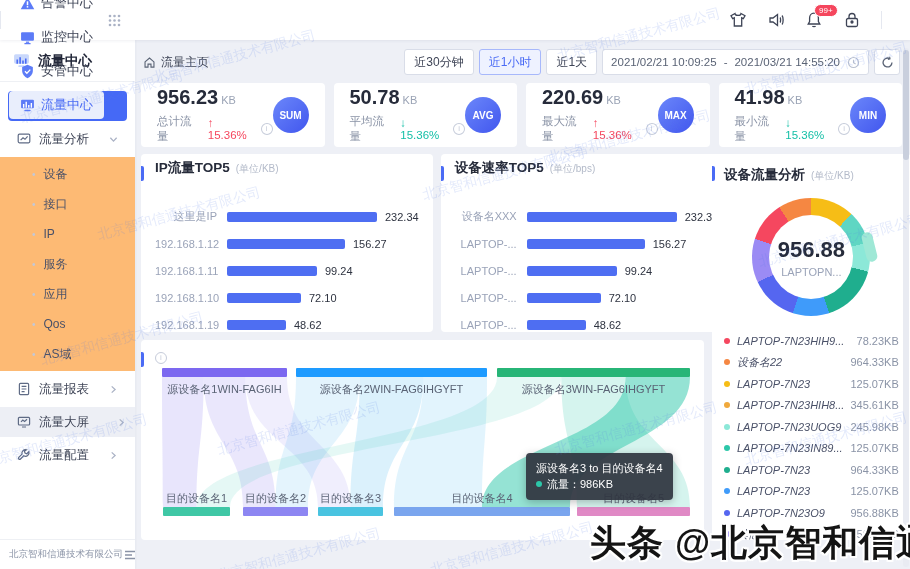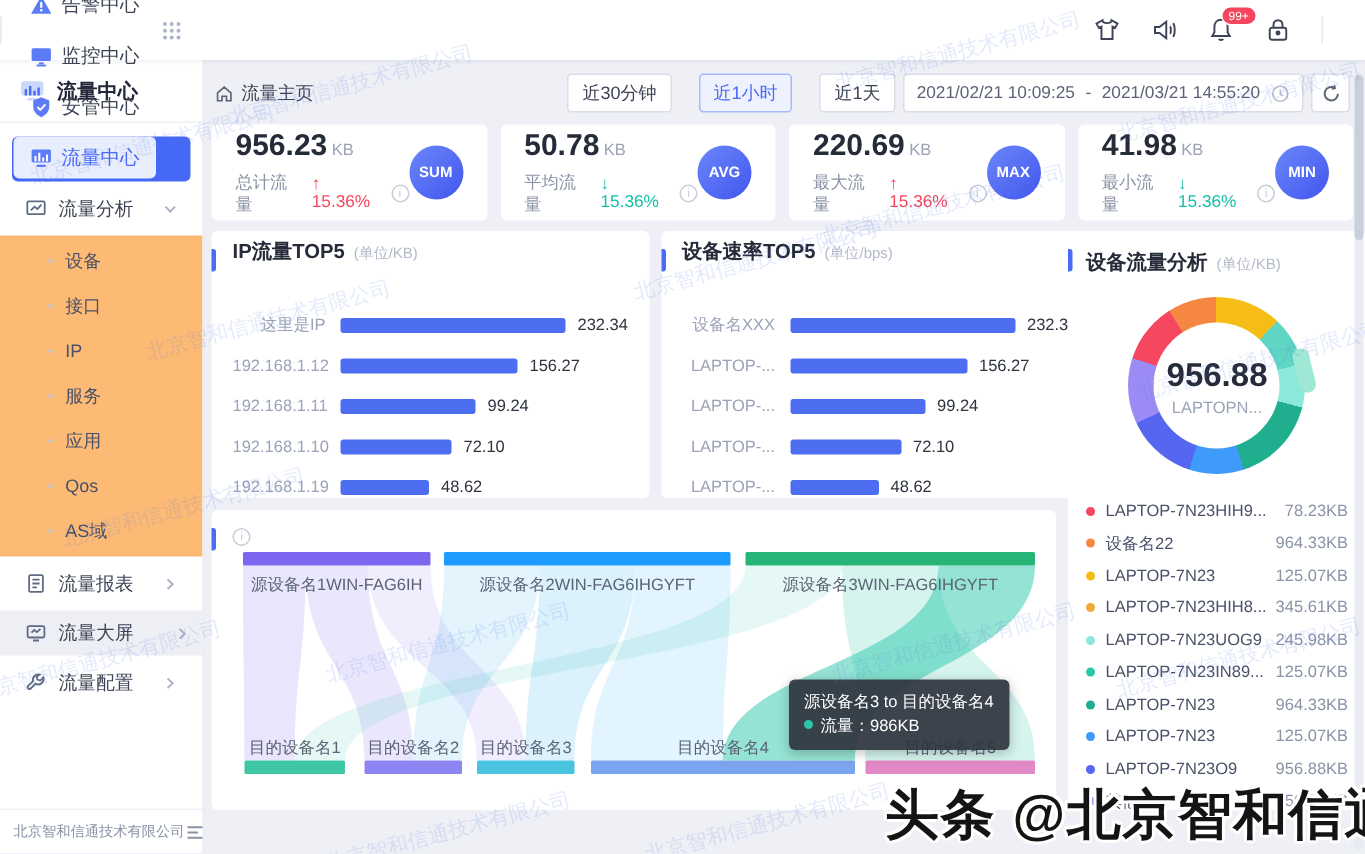--- a/index.html
+++ b/index.html
@@ -85,21 +85,21 @@
   .side-panel { flex:1; height:386px; padding:12px 12px; }
   .donut-wrap { display:flex; justify-content:center; margin-top:14px; position:relative; }
   .donut { width:118px; height:118px; border-radius:50%; position:relative; }
   .donut-pop { position:absolute; right:-5px; top:34px; width:11px; height:30px; border-radius:6px; background:#9fe8d6; transform:rotate(-14deg); }
   .donut-hole { position:absolute; left:17px; top:17px; width:84px; height:84px; background:#fff; border-radius:50%; display:flex; flex-direction:column; align-items:center; justify-content:center; }
   .donut-center-value { font-size:22px; font-weight:bold; color:#262b3a; }
   .donut-center-label { font-size:11px; color:#9aa3b8; margin-top:3px; }
   .legend { margin-top:14px; }
   .legend-row { display:flex; align-items:center; height:21.5px; font-size:11px; }
   .legend-dot { width:6px; height:6px; border-radius:50%; margin-right:7px; flex:none; }
-  .legend-name { color:#4a5168; flex:1; overflow:hidden; white-space:nowrap; text-overflow:ellipsis; }
+  .legend-name { color:#4a5168; flex:1; overflow:hidden; white-space:nowrap; text-overflow:ellipsis;font-style:italic; }
   .legend-value { color:#8a93a6; margin-left:6px; flex:none; }
 
   .sankey-card { height:200px; padding:12px 14px 0; overflow:visible; }
   .sankey { width:535px; height:160px; margin-top:2px; }
   .sankey text { font-size:11px; fill:#5a6375; }
   .flow-tooltip { position:absolute; left:385px; top:102px; background:rgba(47,53,63,.93); border-radius:4px; padding:7px 10px 8px; color:#fff; font-size:11px; z-index:25; box-shadow:0 2px 8px rgba(0,0,0,.25); white-space:nowrap; line-height:16px;margin-top:11px; }
   .tt-dot { display:inline-block; width:6px; height:6px; border-radius:50%; margin-right:5px; vertical-align:1px; }
 
   .scrollbar-track { position:absolute; right:1px; top:48px; bottom:2px; width:6px; background:#e9ebf2; border-radius:3px; z-index:35; }
   .scrollbar-thumb { position:absolute; top:2px; left:0; width:6px; height:110px; background:#c9cfdd; border-radius:3px; }
@@ -313,21 +313,21 @@
 
 <main class="main">
   <div class="toolbar">
     <div class="breadcrumb">
       <svg viewBox="0 0 14 14" fill="none" stroke="currentColor" stroke-width="1.2">
           <path d="M2.2 6.4 L7 2.2 L11.8 6.4 V12 H8.6 V8.8 H5.4 V12 H2.2 Z"></path>
         </svg>
       <span>流量主页</span>
     </div>
     <div class="toolbar-right">
-      <span id="time-filters" style="display:flex;gap:18px;">
+      <span id="time-filters" style="display:flex;gap:5px;">
           <button class="tbtn">近30分钟</button>
           <button class="tbtn active">近1小时</button>
           <button class="tbtn">近1天</button>
         </span>
       <div class="datebox">
         <span>2021/02/21 10:09:25</span>
         <span>-</span>
         <span>2021/03/21 14:55:20</span>
         <svg viewBox="0 0 14 14" fill="none" stroke="currentColor" stroke-width="1.2">
             <circle cx="7" cy="7" r="5.4"></circle>

